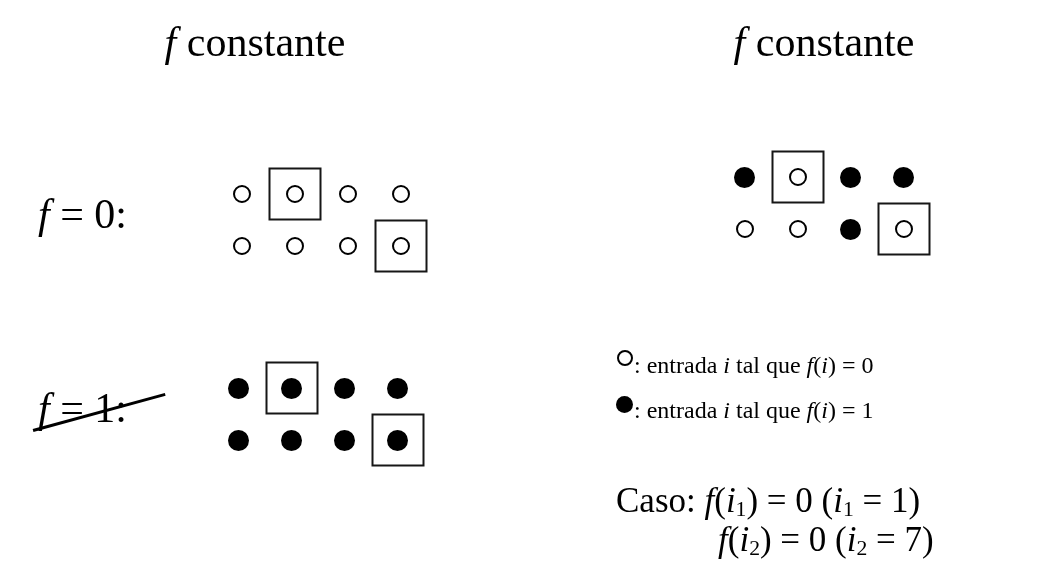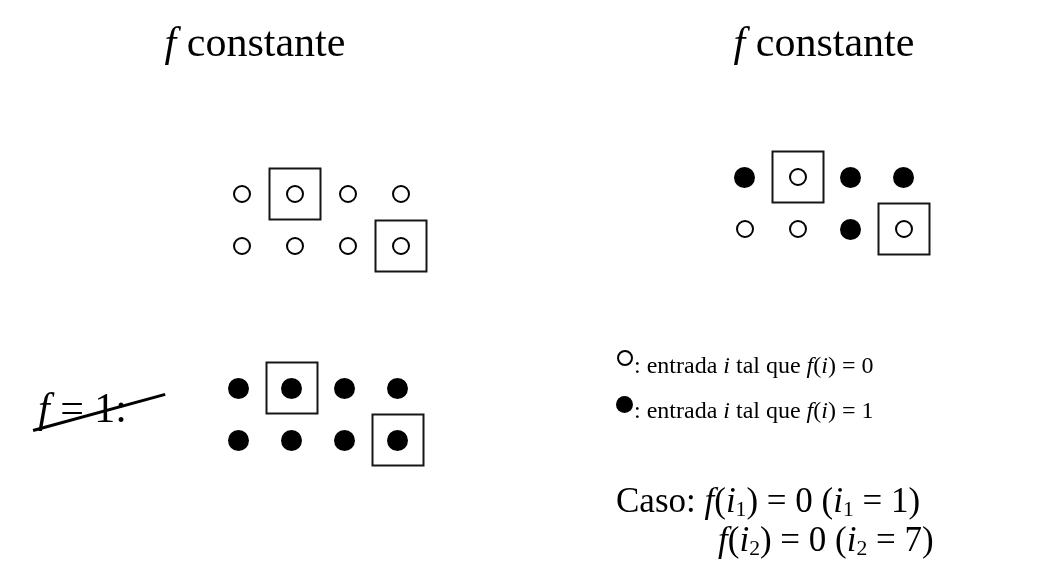--- a/index.html
+++ b/index.html
@@ -93,20 +93,21 @@
   .caso-line { font-size: 35px; line-height: 1; white-space: nowrap; }
 </style>
 </head>
 <body>
 
 <div id="figure">
 
   <div class="abs title" style="left:255px; top:21px;"><span class="it">f</span><span> constante</span></div>
   <div class="abs title" style="left:824px; top:21px;"><span class="it">f</span><span> constante</span></div>
 
+  <div class="abs flabel" style="left:38px; top:193px;"><span class="it">f</span><span> = 0:</span></div>
 
   <div class="abs flabel" style="left:38px; top:387px;"><span class="it">f</span><span> = 1:</span></div>
   <div class="strike"></div>
 
   <div class="abs grid" style="left:215px; top:168px;">
       <div class="cell">
         <div class="dot open"></div>
       </div>
       <div class="cell">
         <div class="qbox"></div>

